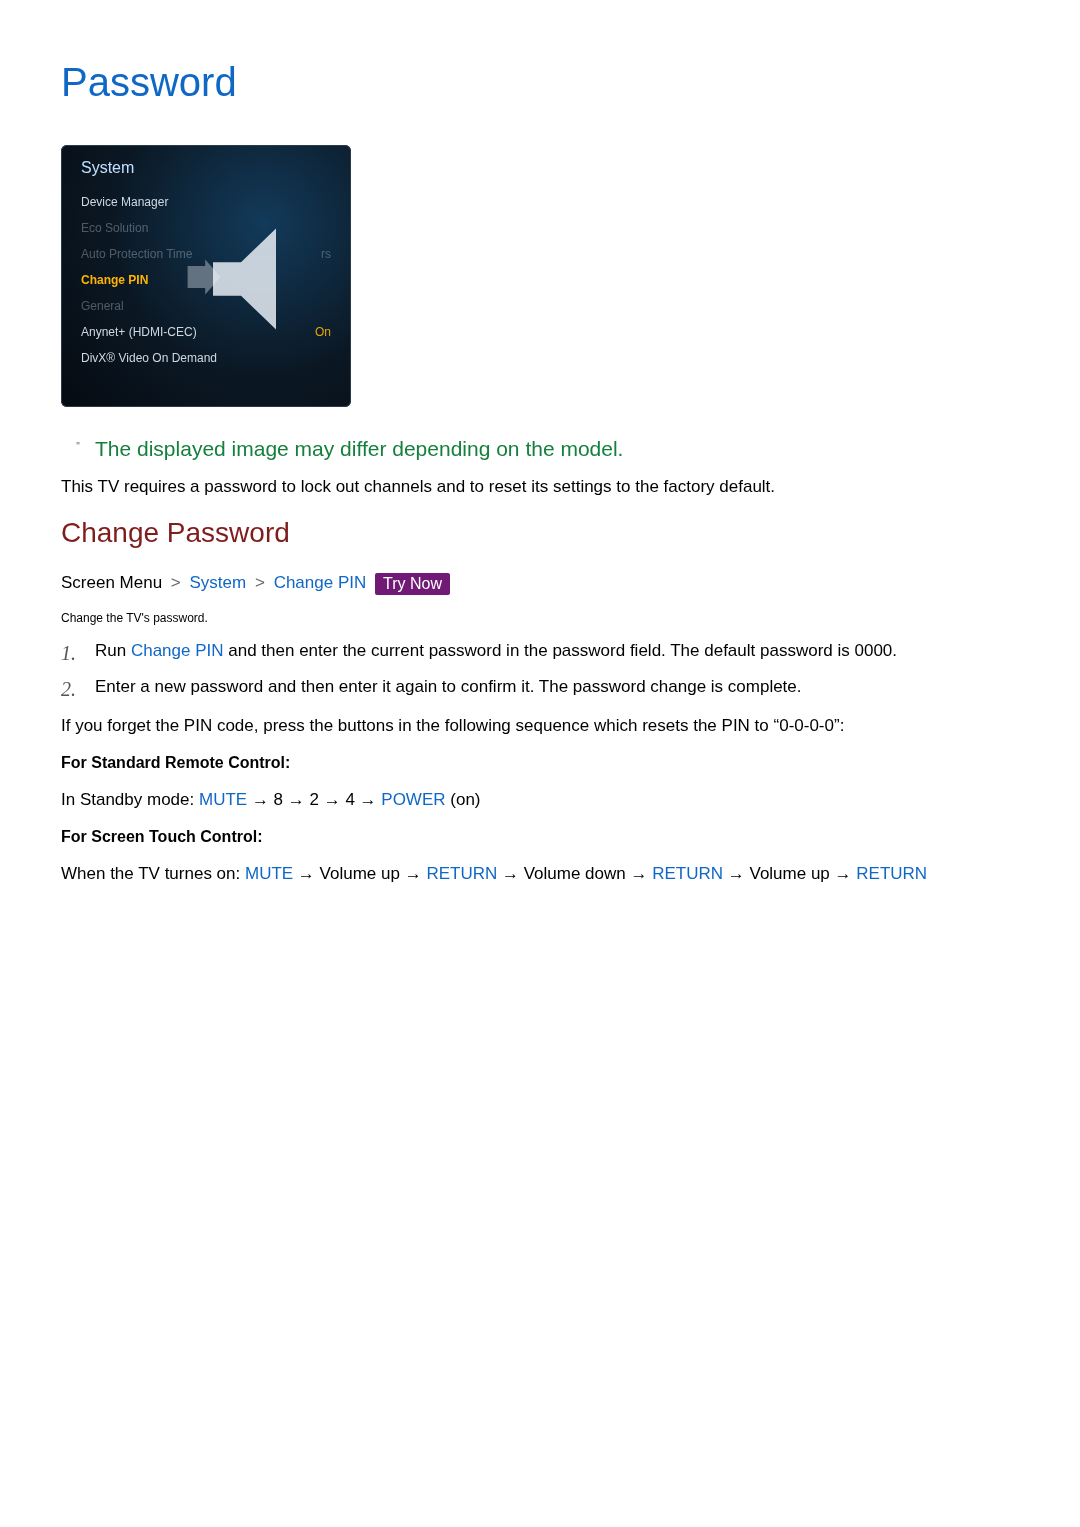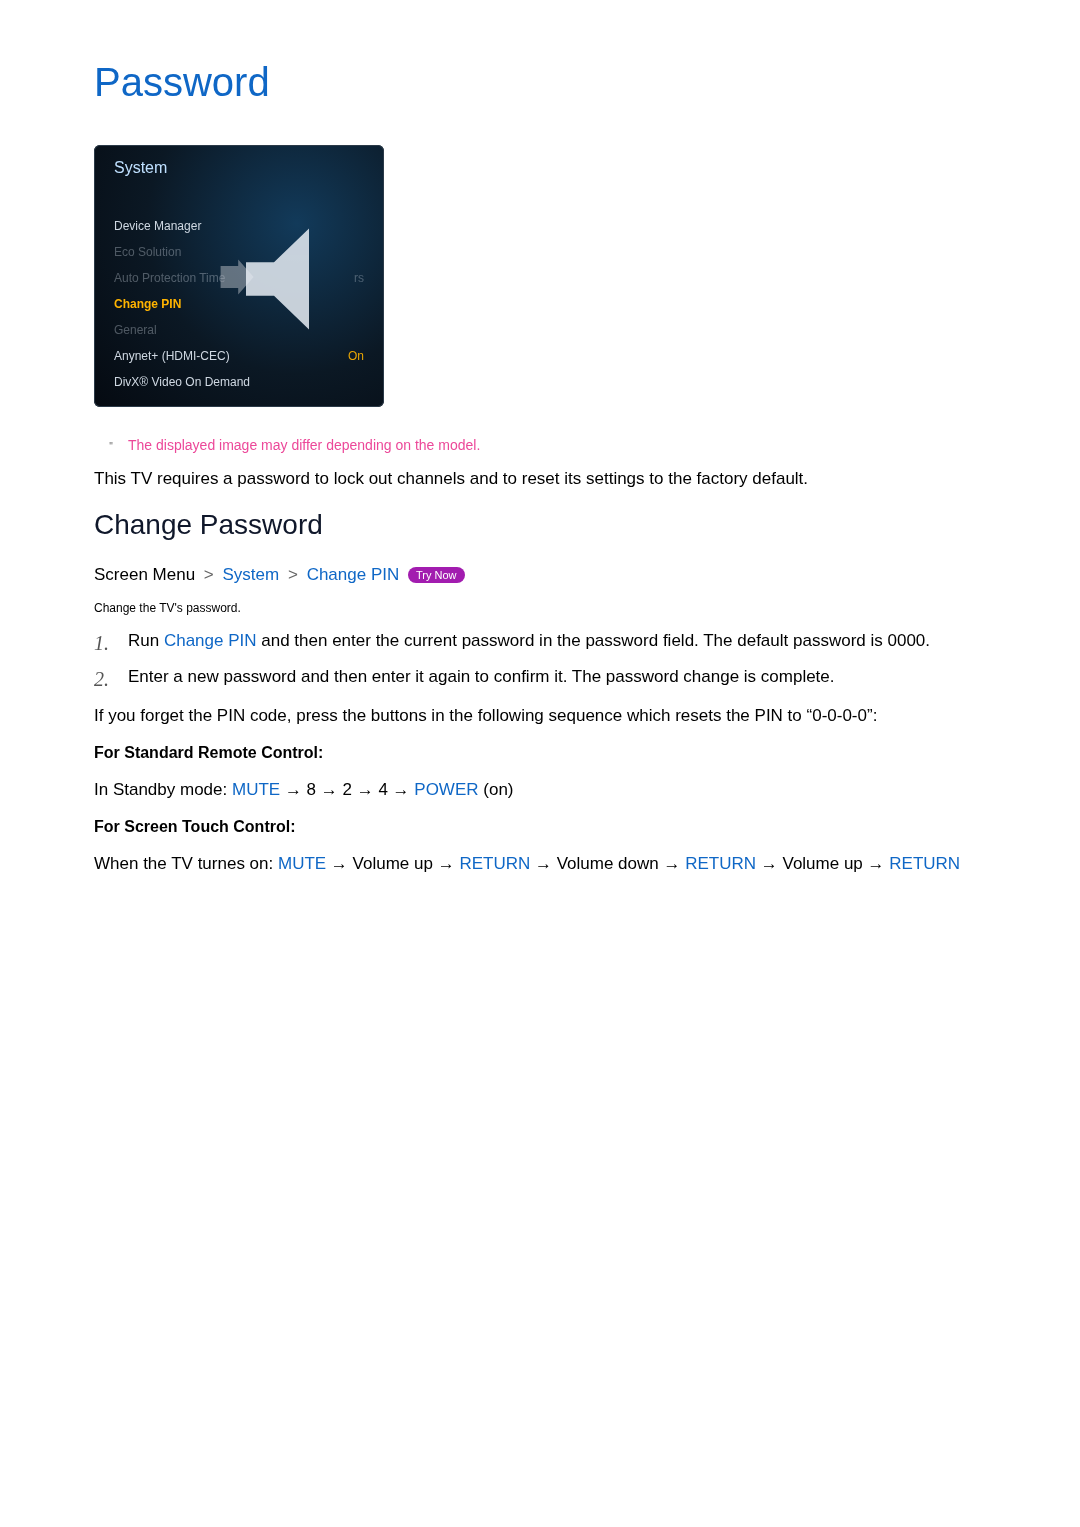--- a/index.html
+++ b/index.html
@@ -1,38 +1,38 @@
 <!DOCTYPE html>
 <html><head>
 <meta charset="utf-8">
 <style>
   html,body{margin:0;padding:0;background:#fff;width:1080px;min-height:1527px;font-family:"Helvetica Neue",Arial,sans-serif;color:#000;}
-  .page{padding:60px 65px 0 94px;}
+  .page{padding:60px 65px 0 61px;}
   h1.password{font-size:40px;font-weight:500;color:#0f67c6;margin:0 0 40px 0;}
   
   .tv-shot{position:relative;width:290px;height:262px;background:radial-gradient(circle at 70% 30%,#123a5a 0%,#0b1824 55%,#050a11 100%);border-radius:6px;margin:0 0 30px 0;overflow:hidden;box-shadow:inset 0 0 0 1px #2b3a48;}
   .tv-title{position:absolute;top:14px;left:20px;color:#bfe0ff;font-size:16px;}
-  .tv-menu{position:absolute;top:68px;left:20px;right:20px;}
+  .tv-menu{position:absolute;top:44px;left:20px;right:20px;}
   .tv-item{display:flex;justify-content:space-between;font-size:12px;color:#cfd8e2;padding:6px 0;}
   .tv-item.fade{opacity:.35;}
   .tv-item.sel{color:#ffb400;font-weight:bold;}
   .tv-item .val{color:#cfd8e2;opacity:.9;margin-left:24px;}
   .speaker{position:absolute;right:12px;top:64px;width:140px;height:140px;opacity:.85;}
   .arrow{position:absolute;left:120px;top:110px;width:44px;height:44px;opacity:.55;}
   
   .note-row{display:flex;align-items:flex-start;margin:0 0 14px 0;}
   .note-mark{width:34px;text-align:center;font-size:10px;color:#666;padding-top:4px;}
-  .note-text{font-size:14px;color:#ec4899;}
+  .note-text{font-size:21px;color:#15803d;}
   .body-text{font-size:17px;color:#000;margin:0 0 18px 0;line-height:1.4;}
   
-  h2.chpass{font-size:28px;font-weight:500;color:#0f172a;margin:0 0 24px 0;}
+  h2.chpass{font-size:28px;font-weight:500;color:#7f1d1d;margin:0 0 24px 0;}
   .path-line{font-size:17px;margin:0 0 16px 0;}
   .path-line .kw{color:#0f67c6;}
   .chev{color:#666;margin:0 4px;}
-  .trynow{display:inline-block;background:#a21caf;color:#fff;font-size:11px;border-radius:9px;padding:2px 8px;vertical-align:middle;margin-left:4px;}
+  .trynow{display:inline-block;background:#701a75;color:#fff;font-size:16px;border-radius:2px;padding:2px 8px;vertical-align:middle;margin-left:4px;}
   .subtext{font-size:12px;margin:0 0 14px 0;}
   ol.steps{list-style:none;padding:0;margin:0 0 16px 34px;}
   ol.steps li{position:relative;font-size:17px;line-height:1.4;margin:0 0 12px 0;padding-left:0;}
   ol.steps li .num{position:absolute;left:-34px;top:0;font-style:italic;color:#555;font-size:20px;font-family:Georgia,serif;}
   .kw{color:#0f67c6;}
   .bold-line{font-weight:bold;font-size:16px;margin:0 0 10px 0;}
   .para{font-size:17px;margin:16px 0 16px 0;line-height:1.4;}
   
   .speaker svg,.arrow svg{width:100%;height:100%;}
 </style>

